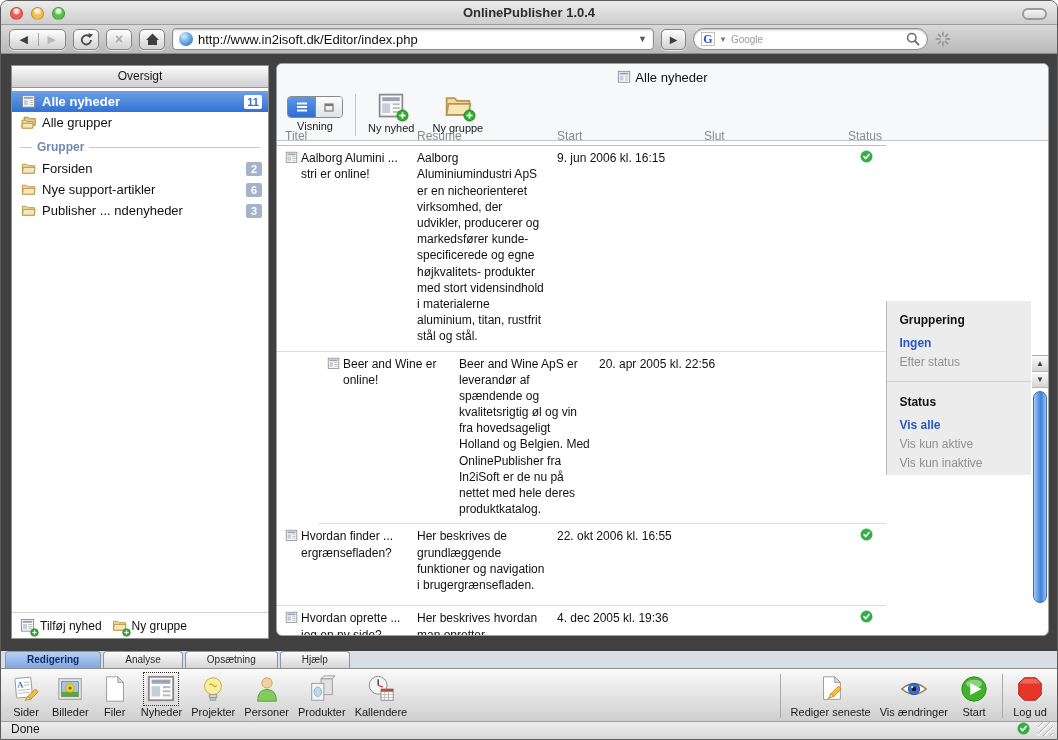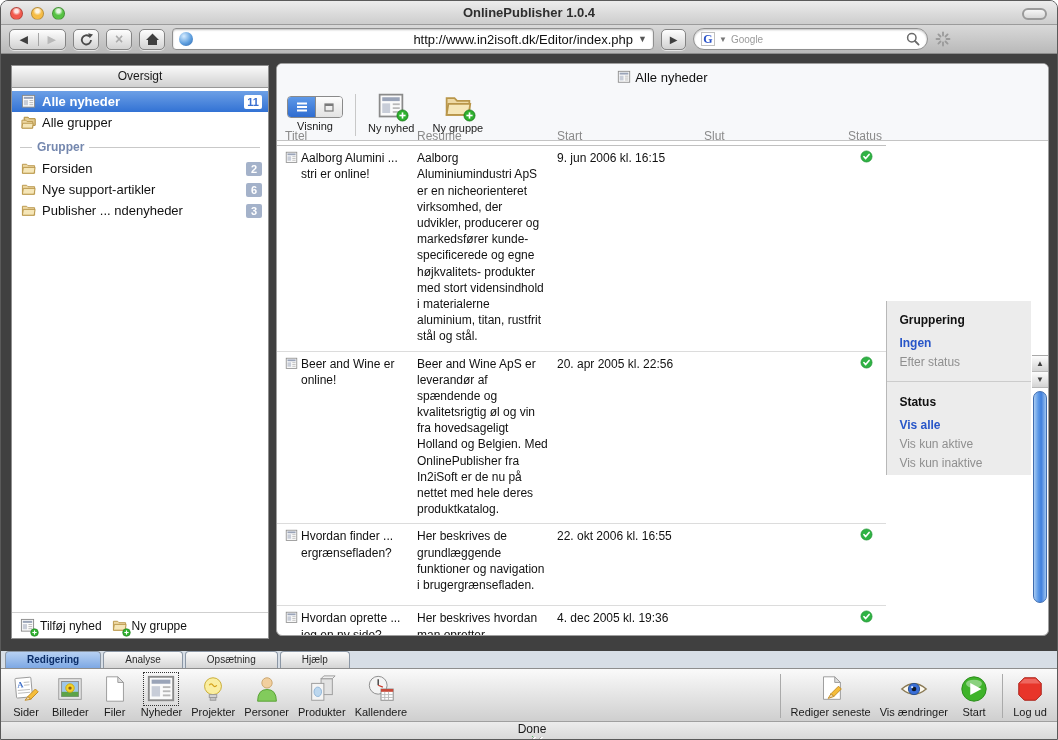--- a/index.html
+++ b/index.html
@@ -24,21 +24,21 @@
             display:flex; align-items:center; padding:0 8px; gap:7px; }
   .navbtn { height:21px; border:1px solid #848484; border-radius:5px;
             background:linear-gradient(#fefefe,#d2d2d2); display:flex; align-items:center; justify-content:center;
             color:#3f3f3f; font-size:12px; box-shadow:0 1px 0 rgba(255,255,255,.6); }
   .seg2 { width:57px; padding:0; }
   .seg2 span { width:50%; text-align:center; font-size:11px; }
   .seg2 .fwd { color:#b9b9b9; border-left:1px solid #a5a5a5; }
   .sq { width:26px; }
   .stop-x { color:#ababab; font-weight:bold; font-size:14px; }
   .urlfield { flex:1; max-width:482px; height:22px; background:#fff; border:1px solid #8f8f8f; border-radius:4px;
-              box-shadow:inset 0 1px 2px rgba(0,0,0,.25); display:flex; align-items:center; padding:0 6px; gap:5px;text-align:right; }
+              box-shadow:inset 0 1px 2px rgba(0,0,0,.25); display:flex; align-items:center; padding:0 6px; gap:5px; }
   .globe { width:14px; height:14px; border-radius:50%;
            background:radial-gradient(circle at 35% 30%, #d6ecff, #5d9ede 55%, #2b62a8); flex:none; }
   .urltext { flex:1; font-size:13px; color:#101010; white-space:nowrap; overflow:hidden; }
   .url-dd { font-size:9px; color:#555; }
   .gobtn { width:25px; height:21px; }
   .gobtn span { font-size:10px; }
   .searchfield { width:235px; height:22px; background:#fff; border:1px solid #8f8f8f; border-radius:11px;
                  box-shadow:inset 0 1px 2px rgba(0,0,0,.25); display:flex; align-items:center; padding:0 7px; gap:4px; }
   .glogo { width:14px; height:14px; border:1px solid #c0c0c0; background:#fff; color:#2a52c8;
            font-family:"Liberation Serif","DejaVu Serif",serif; font-weight:bold; font-size:12px;
@@ -93,21 +93,21 @@
   .thead { display:grid; grid-template-columns:132px 140px 147px 144px 1fr; height:20px; align-items:center;
            font-size:12px; color:#8a8a8a; border-bottom:1px solid #c0c0c0; padding-left:8px; }
   .thead .c-status { text-align:right; padding-right:8px; }
   .trow { display:grid; grid-template-columns:132px 140px 147px 144px 1fr; padding:4px 0 6px 8px;
           border-bottom:1px solid #dcdcdc; font-size:12px; color:#111; line-height:1.35; }
   .cell-titel { display:flex; gap:3px; align-items:flex-start; }
   .cell-titel svg { flex:none; margin-top:1px; }
   .cell-titel .tt { width:100px; }
   .cell-resume { width:132px; }
   .cell-status { display:flex; justify-content:flex-end; padding-right:13px; }
-  .row1 { min-height:202px; } .row2 { min-height:157px; } .row3 { min-height:82px; }
+  .row1 { min-height:202px; } .row2 { min-height:157px;margin-left:42px; } .row3 { min-height:82px; }
 
   
   .filterpanel { width:145px; background:#ececec; border-left:1px solid #b8b8b8; padding:12px 0 0 12px;
                  font-size:12px; }
   .fp-head { font-weight:bold; color:#111; margin-bottom:9px; }
   .fp-opt { color:#8f8f8f; margin-bottom:5px; }
   .fp-opt.sel { color:#2856c8; font-weight:bold; }
   .fp-div { border-top:1px solid #cccccc; margin:12px 0 13px -12px; }
 
   
@@ -133,21 +133,21 @@
                padding:0 8px 3px 8px; }
   .btool { display:flex; flex-direction:column; align-items:center; gap:1px; font-size:11px; color:#1a1a1a;
            margin-right:9px; }
   .btool .bicon { width:34px; height:32px; display:flex; align-items:center; justify-content:center; }
   .btool.sel .bicon { outline:1px dotted #333; }
   .bspacer { flex:1; }
   .bdiv { width:1px; height:44px; background:#aaa; margin:0 10px 0 2px; }
 
   
   .statusbar { height:18px; background:linear-gradient(#ececec,#d9d9d9); border-top:1px solid #9f9f9f;
-               display:flex; align-items:center; padding:0 4px 0 10px; font-size:12px; color:#1a1a1a;flex-direction:column; }
+               display:flex; padding:0 4px 0 10px; font-size:12px; color:#1a1a1a; }
   .st-spacer { flex:1; }
   .grip { width:15px; height:14px; margin-left:8px;
           background:repeating-linear-gradient(135deg, transparent 0 3px, #aaa 3px 4px, #fff 4px 5px); }
 </style>
 </head>
 <body>
 
 <svg width="0" height="0" style="position:absolute" aria-hidden="true">
   <symbol id="ic-news" viewBox="0 0 16 16">
     <rect x="1.5" y="1.5" width="13" height="12.5" fill="#fafafa" stroke="#8a8a8a"></rect>

